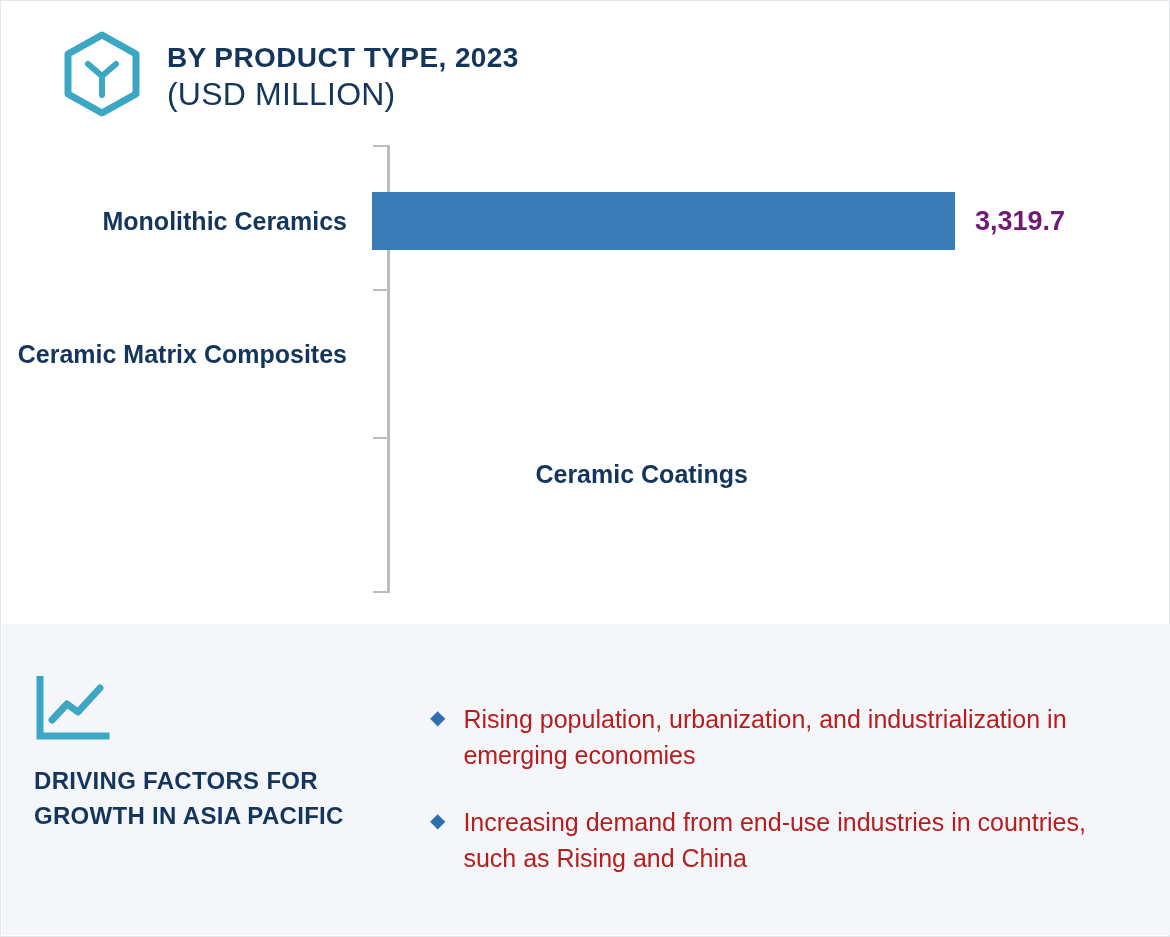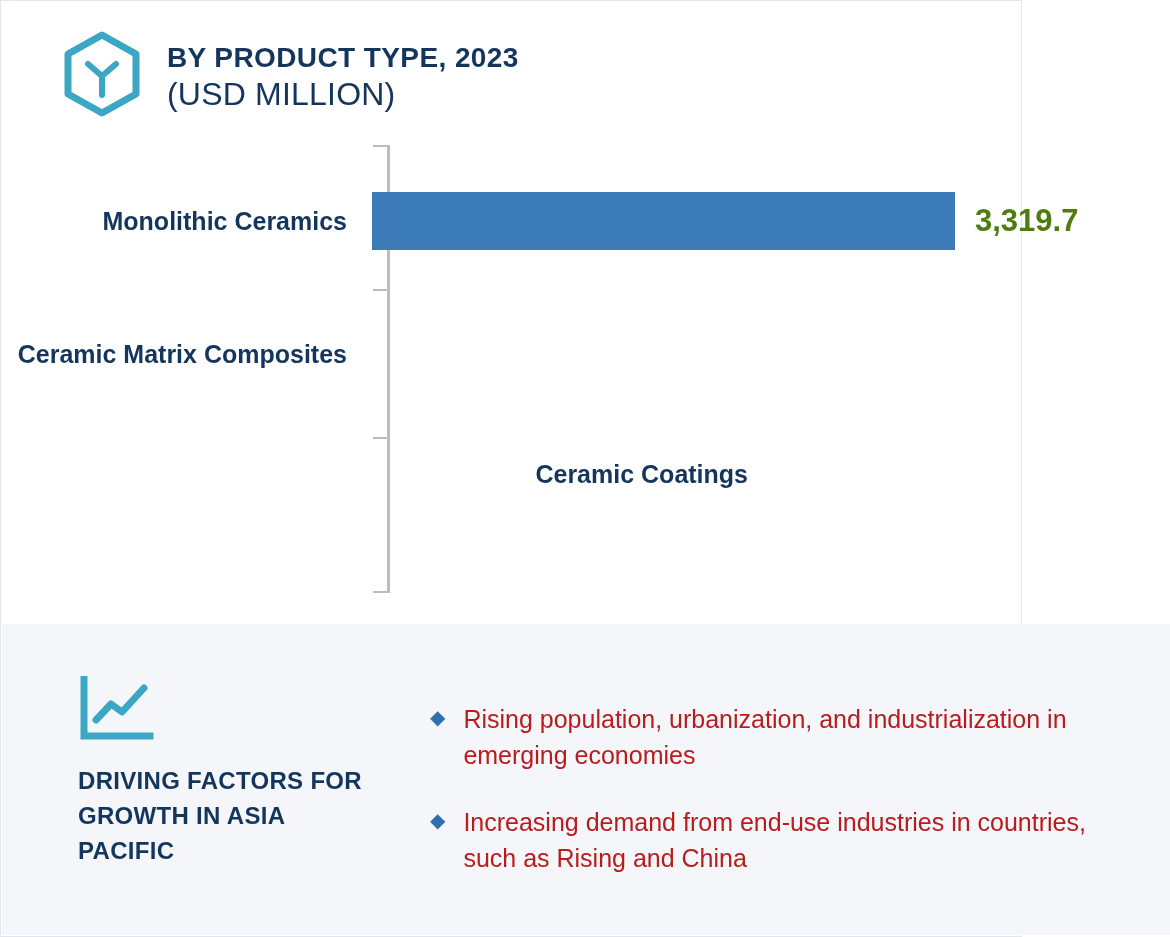--- a/index.html
+++ b/index.html
@@ -8,21 +8,21 @@
   }
   body {
     width: 1170px;
     height: 937px;
     background: #ffffff;
     font-family: "Liberation Sans", sans-serif;
     overflow: hidden;
   }
   .page {
     position: relative;
-    width: 1022px;
+    width: 1170px;
     height: 937px;
     box-sizing: border-box;
     border: 1px solid #e3e6ec;
     background: #ffffff;
   }
 
   
   .header {
     position: absolute;
     left: 0;
@@ -115,44 +115,44 @@
     height: 100%;
     display: flex;
     align-items: center;
   }
   .bar {
     height: 58px;
     background: #3a7bb8;
     margin-left: 3px;
   }
   .bar-value {
-    font-size: 31px;
-    font-weight: bold;
-    color: #4d7c0f;
+    font-size: 27px;
+    font-weight: bold;
+    color: #701a75;
     margin-left: 20px;
     white-space: nowrap;
     text-align: right;
   }
 
   
   .footer {
     position: absolute;
     left: 1px;
     bottom: 1px;
     width: 1168px;
     height: 311px;
     background: #f4f6fa;
     box-sizing: border-box;
     display: flex;
     align-items: flex-start;
   }
   .footer-left {
     width: 370px;
     flex: 0 0 370px;
-    padding: 52px 0 0 76px;
+    padding: 52px 0 0 32px;
     box-sizing: border-box;
   }
   .trend-icon {
     width: 78px;
     height: 66px;
     display: block;
   }
   .footer-heading {
     margin-top: 22px;
     font-size: 24px;

